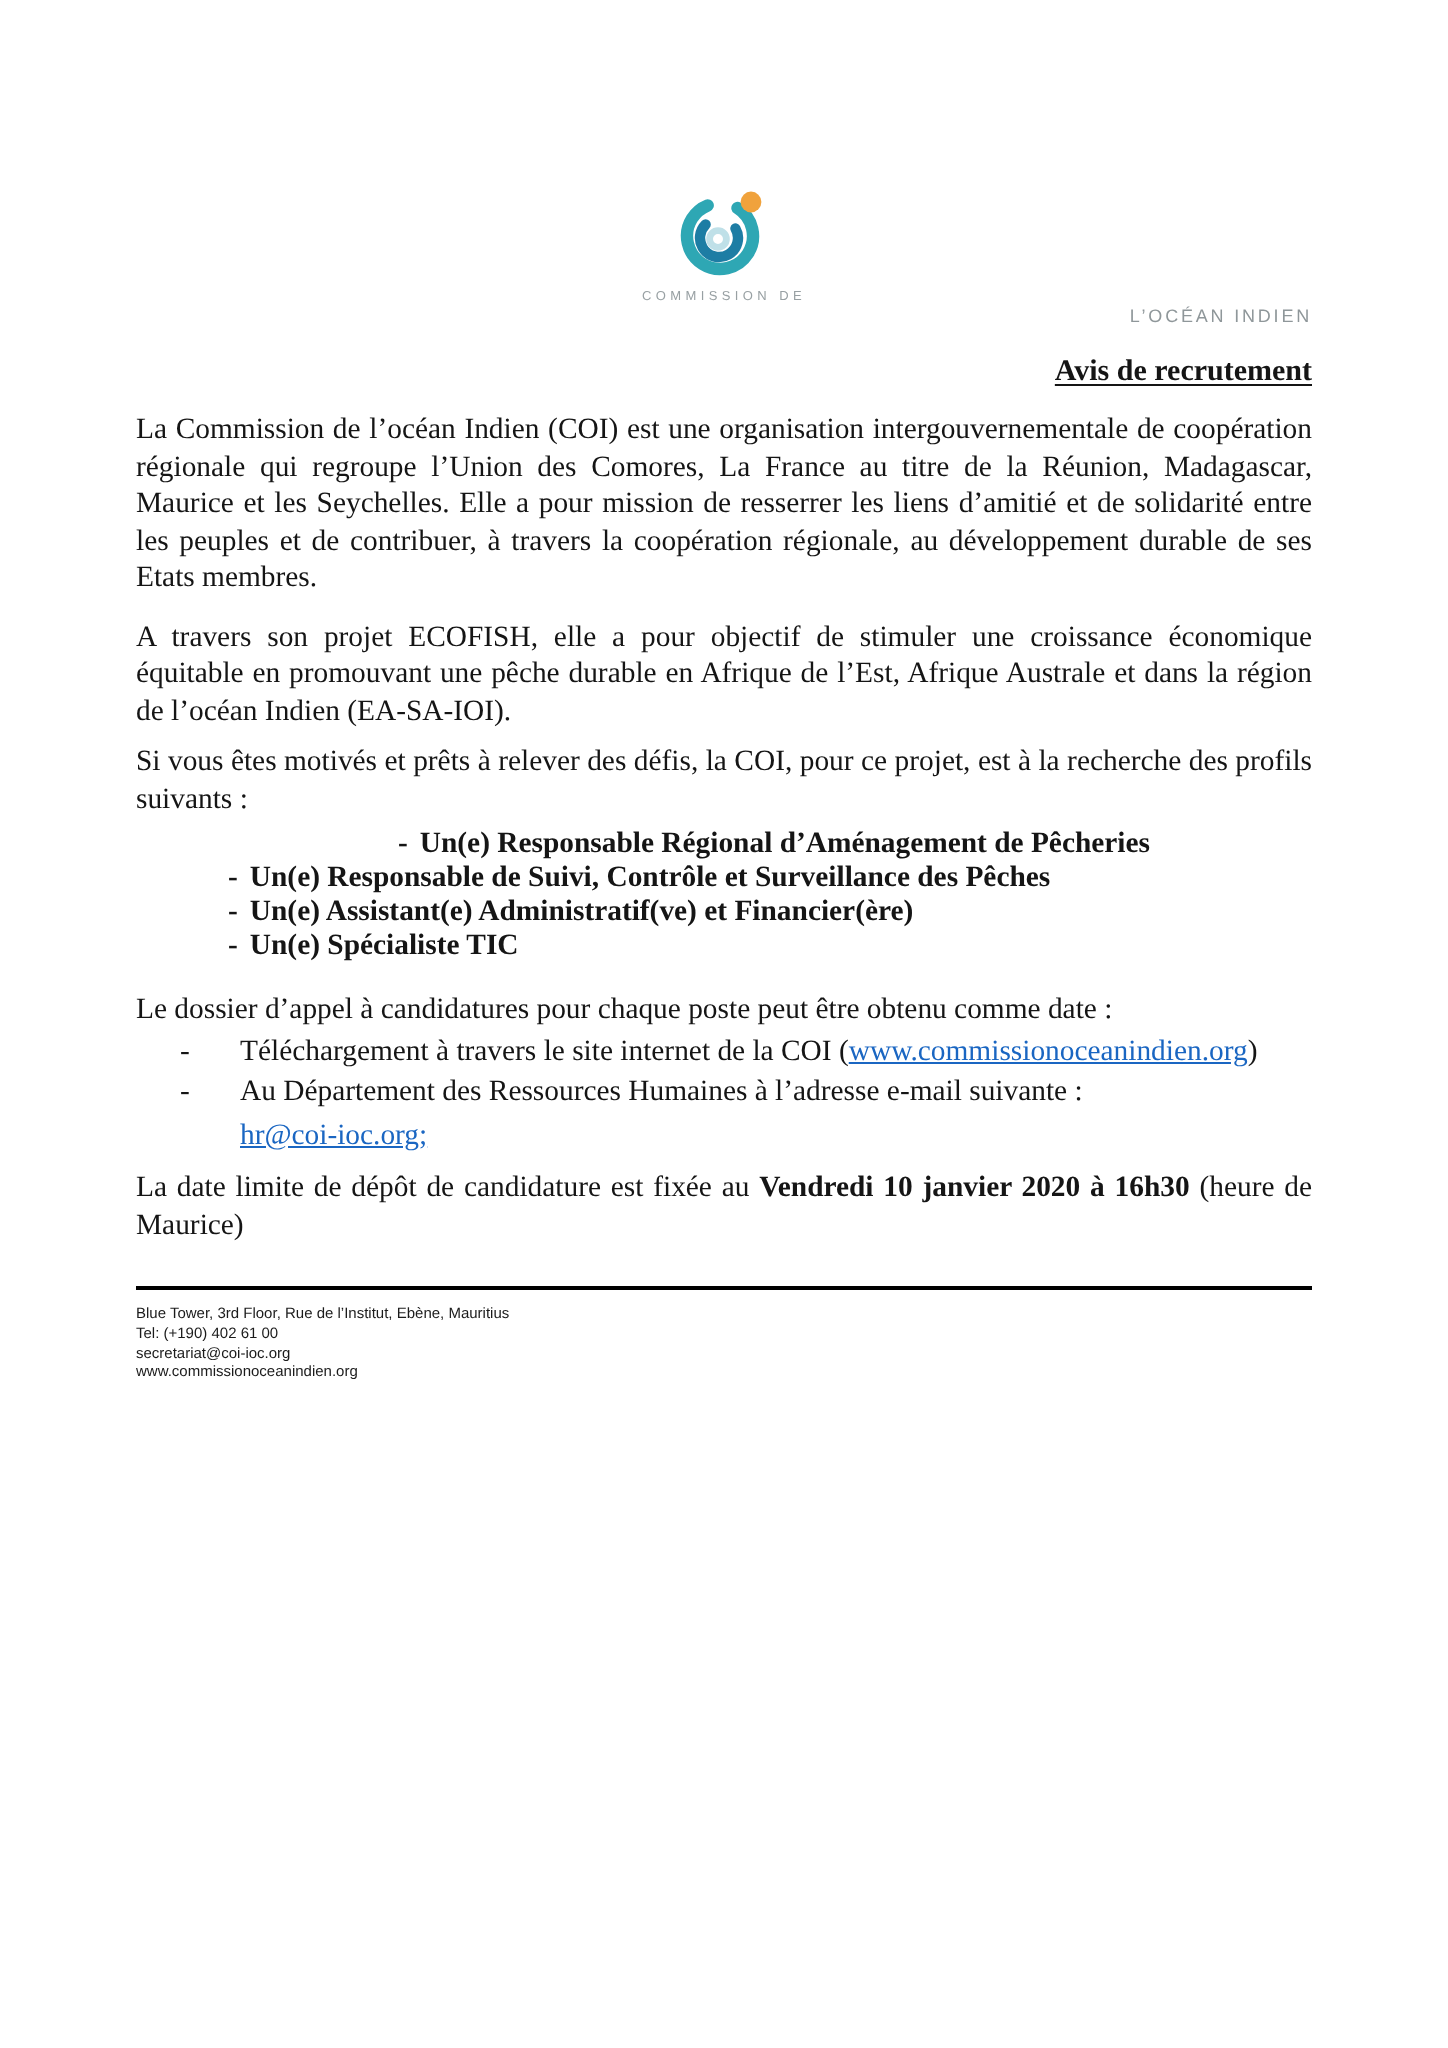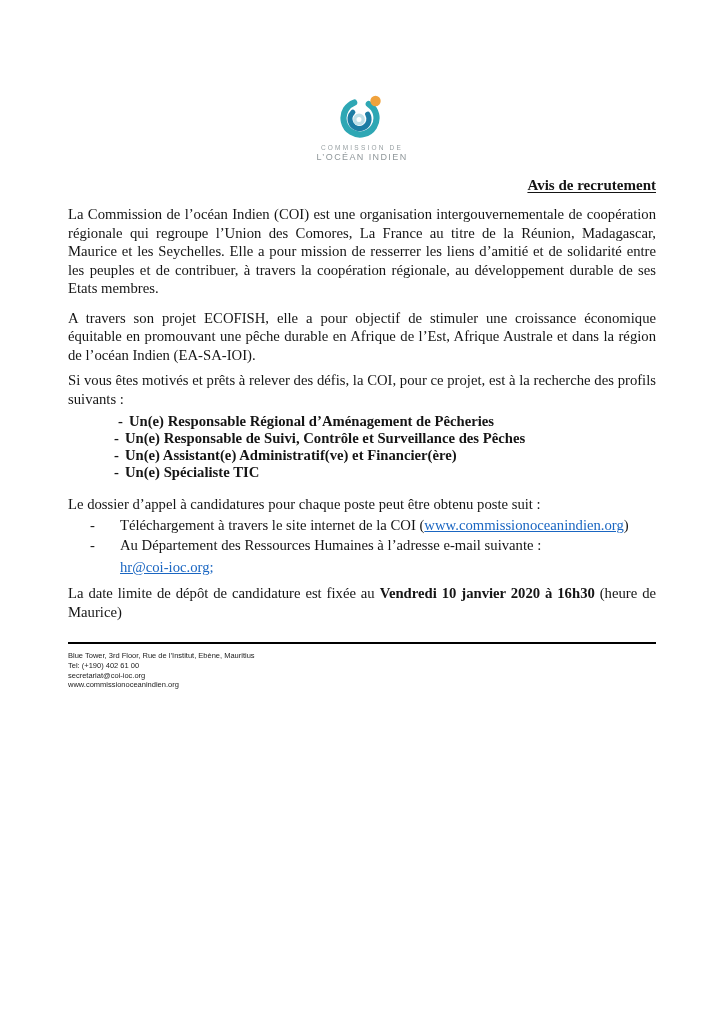--- a/index.html
+++ b/index.html
@@ -17,38 +17,39 @@
   .logo-mark { display: inline-block; }
   .logo-text1 {
     font-family: "Liberation Sans", sans-serif;
     font-size: 6.5px; letter-spacing: 2.2px; color: #98a0a3;
     margin-top: 2px;
   }
   .logo-text2 {
     font-family: "Liberation Sans", sans-serif;
     font-size: 9px; letter-spacing: 1.4px; color: #8f979a;
     margin-top: 1px;
+    text-align: right;
   }
 
   
   .title { margin-top: 15px; text-align: right; font-weight: bold; font-size: 15px; }
   .title span { text-decoration: underline; text-underline-offset: 2px; }
 
   
   .para {
     margin: 11px 0 0 0;
     font-size: 14.7px; line-height: 18.5px;
     text-align: justify;
   }
   .para.tight { margin-top: 7px; }
 
   
   .positions { margin-top: 5px; padding-left: 46px; font-weight: bold; font-size: 14.7px; line-height: 17px; }
   .pos-item { white-space: nowrap; }
-  .pos-item:first-child { padding-left: 4px; }
+  .pos-item:first-child { padding-left: 4px; text-align: center; }
   .pos-marker { display: inline-block; margin-right: 6px; }
 
   
   .dossier-intro { margin: 14px 0 0 0; font-size: 14.7px; line-height: 18.5px; }
   .bullet { display: flex; margin-top: 2px; padding-left: 22px; font-size: 14.7px; line-height: 18.5px; }
   .b-marker { flex: 0 0 30px; }
   .b-text { flex: 1; }
   .b-link-line { margin-top: 3px; }
   a.link { color: #1a66c2; text-decoration: underline; cursor: pointer; }
 
@@ -101,21 +102,21 @@
       <span class="pos-marker">-</span><span>Un(e) Responsable de Suivi, Contrôle et Surveillance des Pêches</span>
     </div>
     <div class="pos-item">
       <span class="pos-marker">-</span><span>Un(e) Assistant(e) Administratif(ve) et Financier(ère)</span>
     </div>
     <div class="pos-item">
       <span class="pos-marker">-</span><span>Un(e) Spécialiste TIC</span>
     </div>
   </div>
 
-  <p class="dossier-intro">Le dossier d’appel à candidatures pour chaque poste peut être obtenu poste suit :</p>
+  <p class="dossier-intro">Le dossier d’appel à candidatures pour chaque poste peut être obtenu comme date :</p>
 
   <div class="bullet">
     <span class="b-marker">-</span>
     <span class="b-text"><span>Téléchargement à travers le site internet de la COI (</span><a class="link">www.commissionoceanindien.org</a><span>)</span></span>
   </div>
 
   <div class="bullet">
     <span class="b-marker">-</span>
     <span class="b-text">
       <span>Au Département des Ressources Humaines à l’adresse e-mail suivante :</span>

